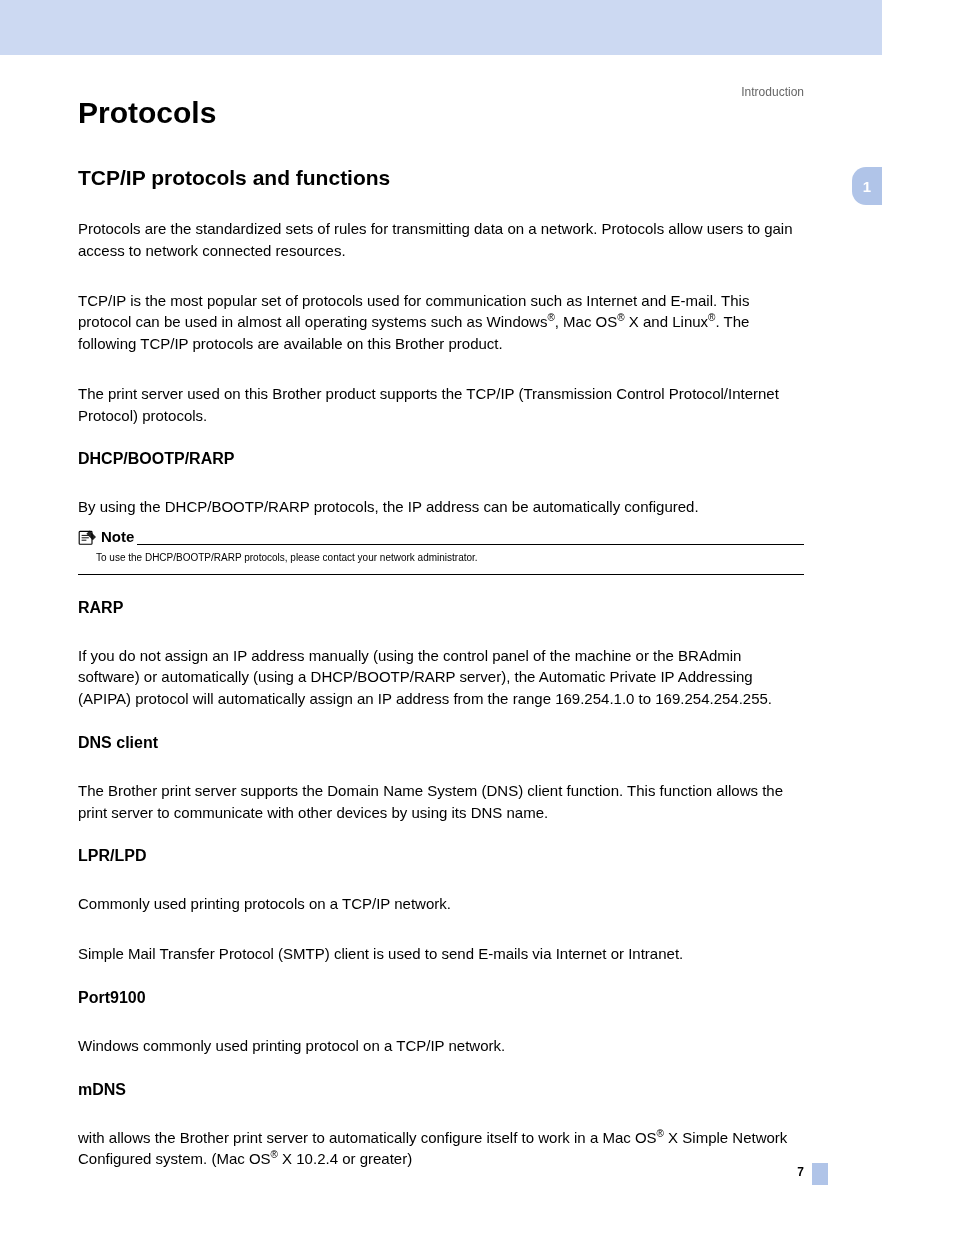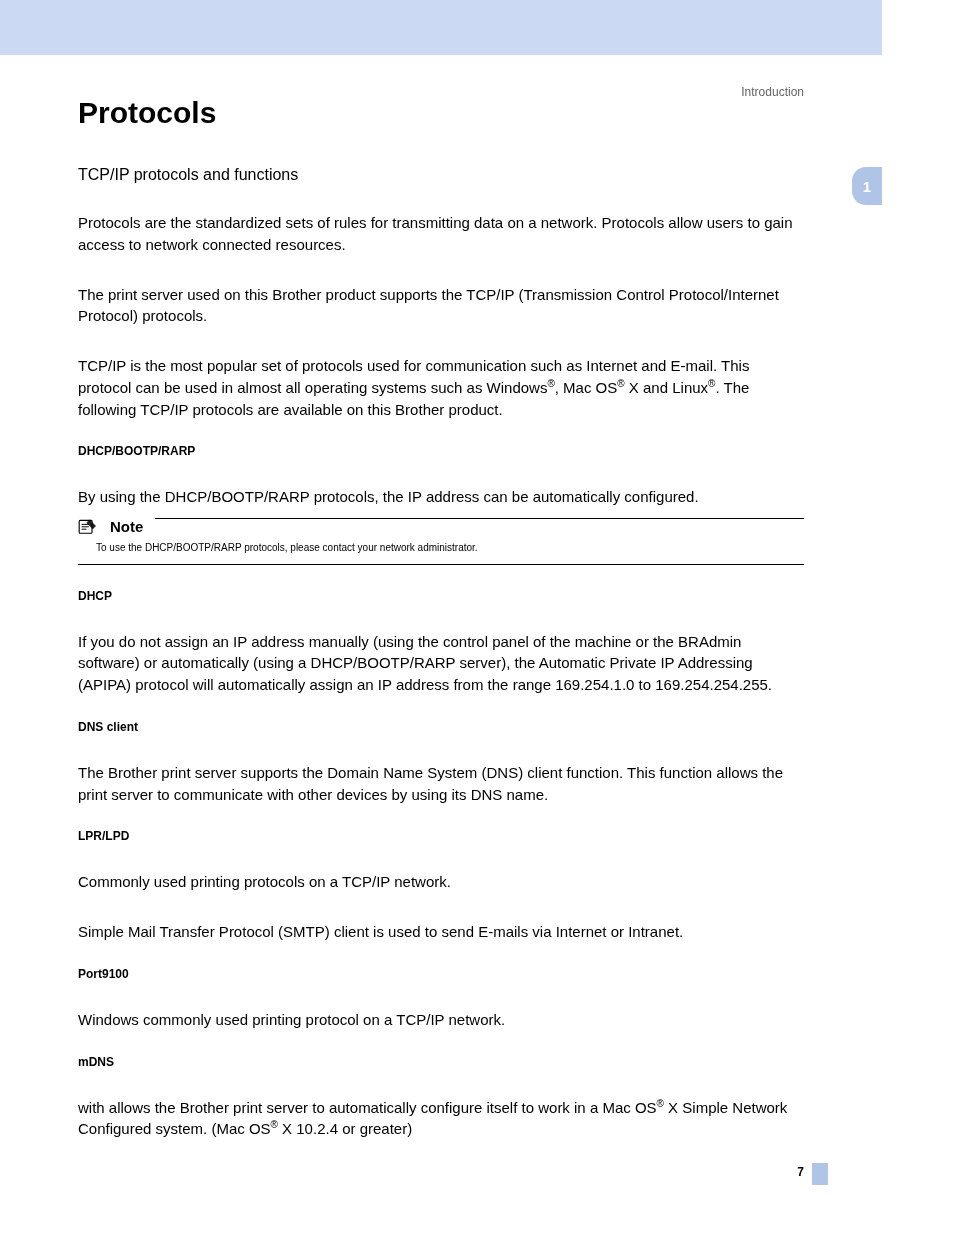--- a/index.html
+++ b/index.html
@@ -3,26 +3,26 @@
 <meta charset="utf-8">
 <style>
   * { box-sizing: border-box; margin: 0; padding: 0; }
   html, body { width: 954px; background: #fff; font-family: Arial, Helvetica, sans-serif; color: #000; }
   .page { width: 882px; min-height: 1235px; position: relative; }
   .top-accent { width: 100%; height: 55px; background: #ccd9f2; }
   .header-bar { position: absolute; top: 85px; right: 78px; font-size: 12px; color: #666; }
   .chapter-tab { position: absolute; top: 167px; right: 0; width: 30px; height: 38px; background: #b0c4e8; color: #fff; font-size: 15px; font-weight: bold; display: flex; align-items: center; justify-content: center; border-top-left-radius: 14px; border-bottom-left-radius: 14px; }
   .content { padding: 0 78px 40px 78px; }
   h1 { font-size: 30px; font-weight: bold; margin-top: 41px; margin-bottom: 36px; }
-  h2 { font-size: 16px; font-weight: normal; margin-bottom: 22px; }
-  h3 { font-size: 12px; font-weight: bold; margin-top: 24px; margin-bottom: 8px; }
+  h2 { font-size: 21px; font-weight: bold; margin-bottom: 22px; }
+  h3 { font-size: 16px; font-weight: bold; margin-top: 24px; margin-bottom: 8px; }
   p { font-size: 15px; line-height: 1.45; margin-bottom: 10px; margin-top: 28px; }
   sup { font-size: 10px; vertical-align: super; }
   .note-block { margin-top: 10px; margin-bottom: 18px; }
-  .note-header { display: flex; align-items: flex-start; gap: 12px; }
+  .note-header { display: flex; align-items: flex-end; gap: 3px; }
   .note-label { font-size: 15px; font-weight: bold; white-space: nowrap; }
   .note-line { flex: 1; height: 1px; background: #000; }
   .note-body { font-size: 10px; line-height: 1.45; padding: 6px 0 8px 18px; }
   .note-bottom { height: 1px; background: #000; width: 100%; }
   .note-icon { width: 20px; height: 16px; }
   .page-number { position: absolute; bottom: 56px; right: 78px; font-size: 12px; font-weight: bold; }
   .page-number-accent { position: absolute; bottom: 50px; right: 54px; width: 16px; height: 22px; background: #b0c4e8; }
 </style>
 </head>
 <body>
@@ -30,45 +30,45 @@
 <div class="page">
   <div class="top-accent"></div>
   <div class="header-bar">Introduction</div>
   <div class="chapter-tab">1</div>
 
   <div class="content">
     <h1>Protocols</h1>
     <h2>TCP/IP protocols and functions</h2>
 
     <p>Protocols are the standardized sets of rules for transmitting data on a network. Protocols allow users to gain access to network connected resources.</p>
-    <p>The print server used on this Brother product supports the TCP/IP (Transmission Control Protocol/Internet Protocol) protocols.</p>
     <p>
       <span>TCP/IP is the most popular set of protocols used for communication such as Internet and E-mail. This protocol can be used in almost all operating systems such as Windows</span><sup>®</sup><span>, Mac OS</span><sup>®</sup><span> X and Linux</span><sup>®</sup><span>. The following TCP/IP protocols are available on this Brother product.</span>
     </p>
+    <p>The print server used on this Brother product supports the TCP/IP (Transmission Control Protocol/Internet Protocol) protocols.</p>
 
     <h3>DHCP/BOOTP/RARP</h3>
     <p>By using the DHCP/BOOTP/RARP protocols, the IP address can be automatically configured.</p>
 
     <div class="note-block">
       <div class="note-header">
         <svg class="note-icon" viewBox="0 0 24 20">
           <rect x="1" y="3" width="16" height="16" rx="1" fill="none" stroke="#000" stroke-width="1.4"></rect>
           <line x1="4" y1="8" x2="13" y2="8" stroke="#000" stroke-width="1.2"></line>
           <line x1="4" y1="11" x2="13" y2="11" stroke="#000" stroke-width="1.2"></line>
           <line x1="4" y1="14" x2="10" y2="14" stroke="#000" stroke-width="1.2"></line>
           <path d="M14 2 L22 10 L18 14 L10 6 Z" fill="#000" opacity="0.85"></path>
         </svg>
         <span class="note-label">Note</span>
         <div class="note-line"></div>
       </div>
       <div class="note-body">To use the DHCP/BOOTP/RARP protocols, please contact your network administrator.</div>
       <div class="note-bottom"></div>
     </div>
 
-    <h3>DHCP</h3>
+    <h3>RARP</h3>
     <p>If you do not assign an IP address manually (using the control panel of the machine or the BRAdmin software) or automatically (using a DHCP/BOOTP/RARP server), the Automatic Private IP Addressing (APIPA) protocol will automatically assign an IP address from the range 169.254.1.0 to 169.254.254.255.</p>
 
     <h3>DNS client</h3>
     <p>The Brother print server supports the Domain Name System (DNS) client function. This function allows the print server to communicate with other devices by using its DNS name.</p>
 
     <h3>LPR/LPD</h3>
     <p>Commonly used printing protocols on a TCP/IP network.</p>
 
     <p>Simple Mail Transfer Protocol (SMTP) client is used to send E-mails via Internet or Intranet.</p>
 

